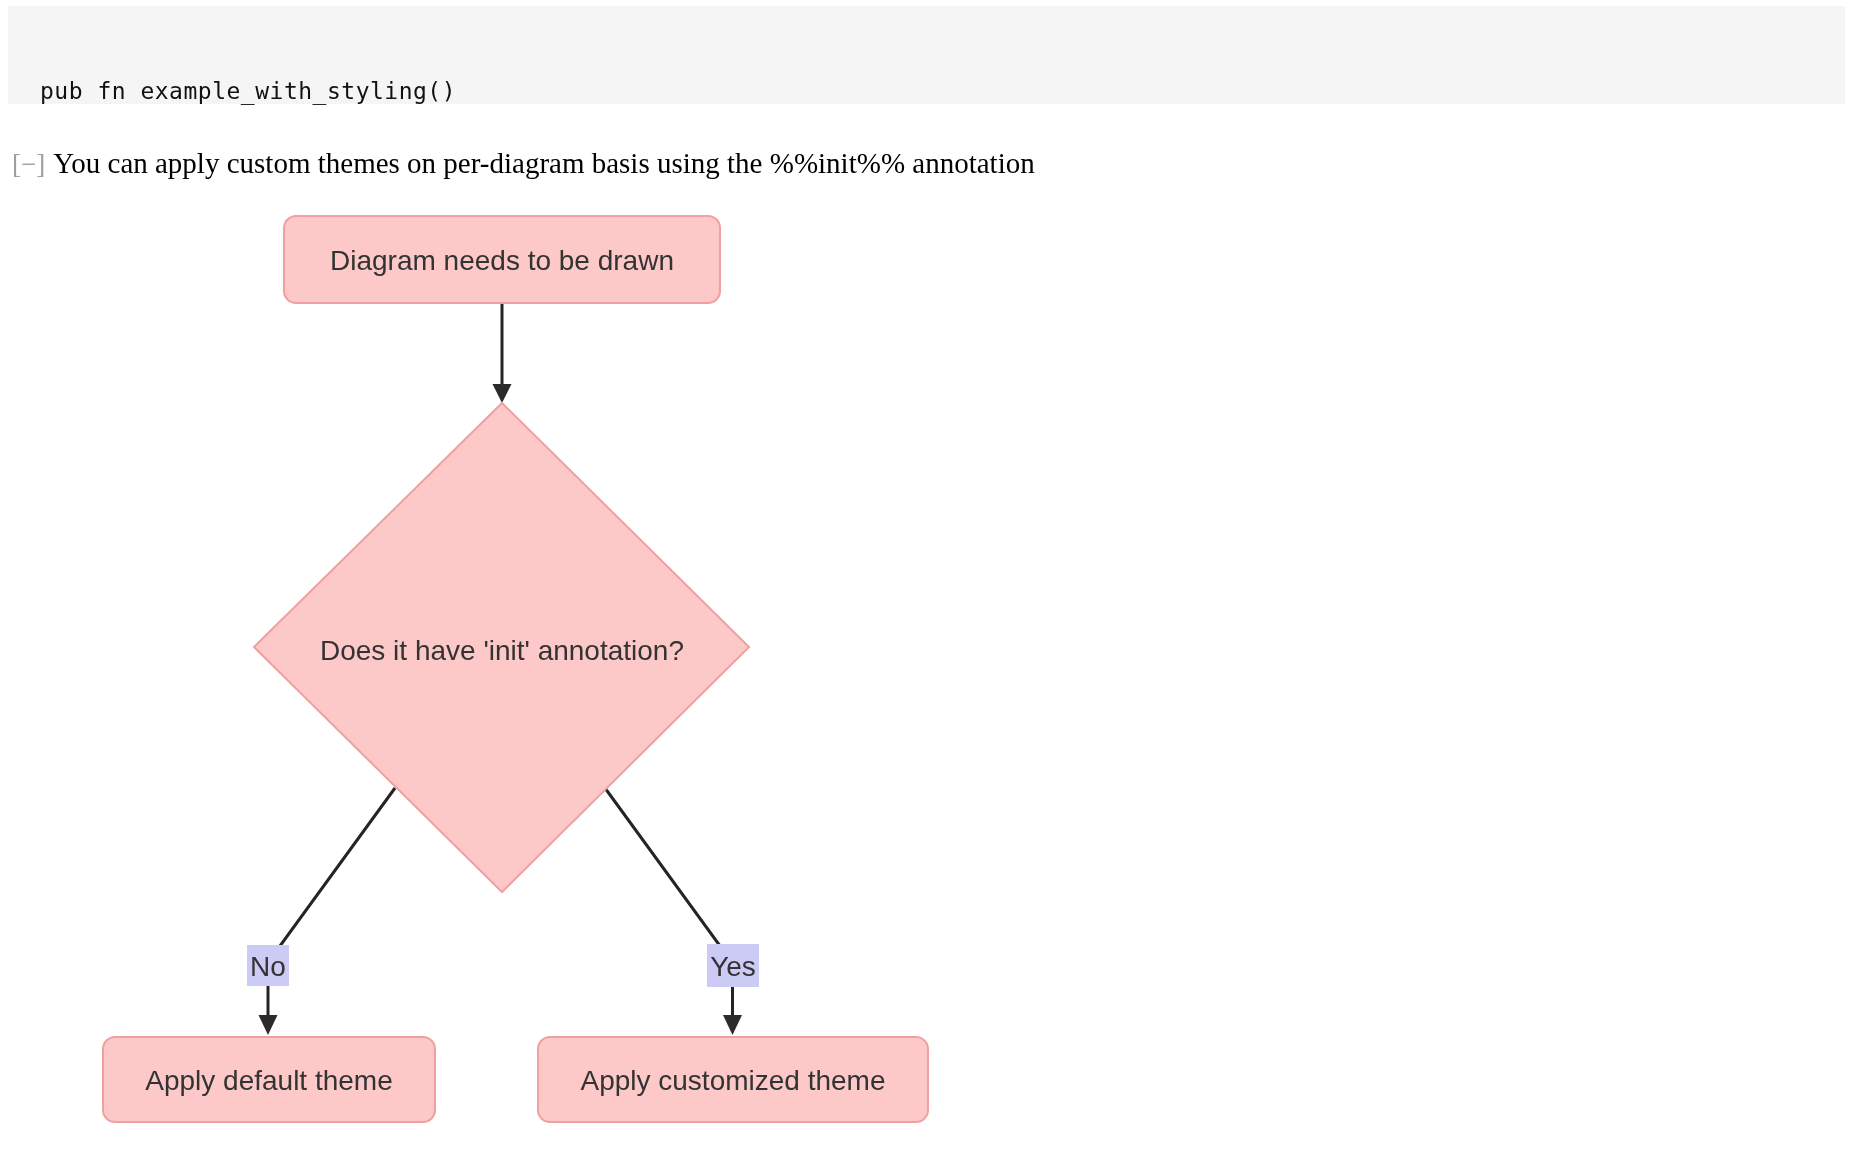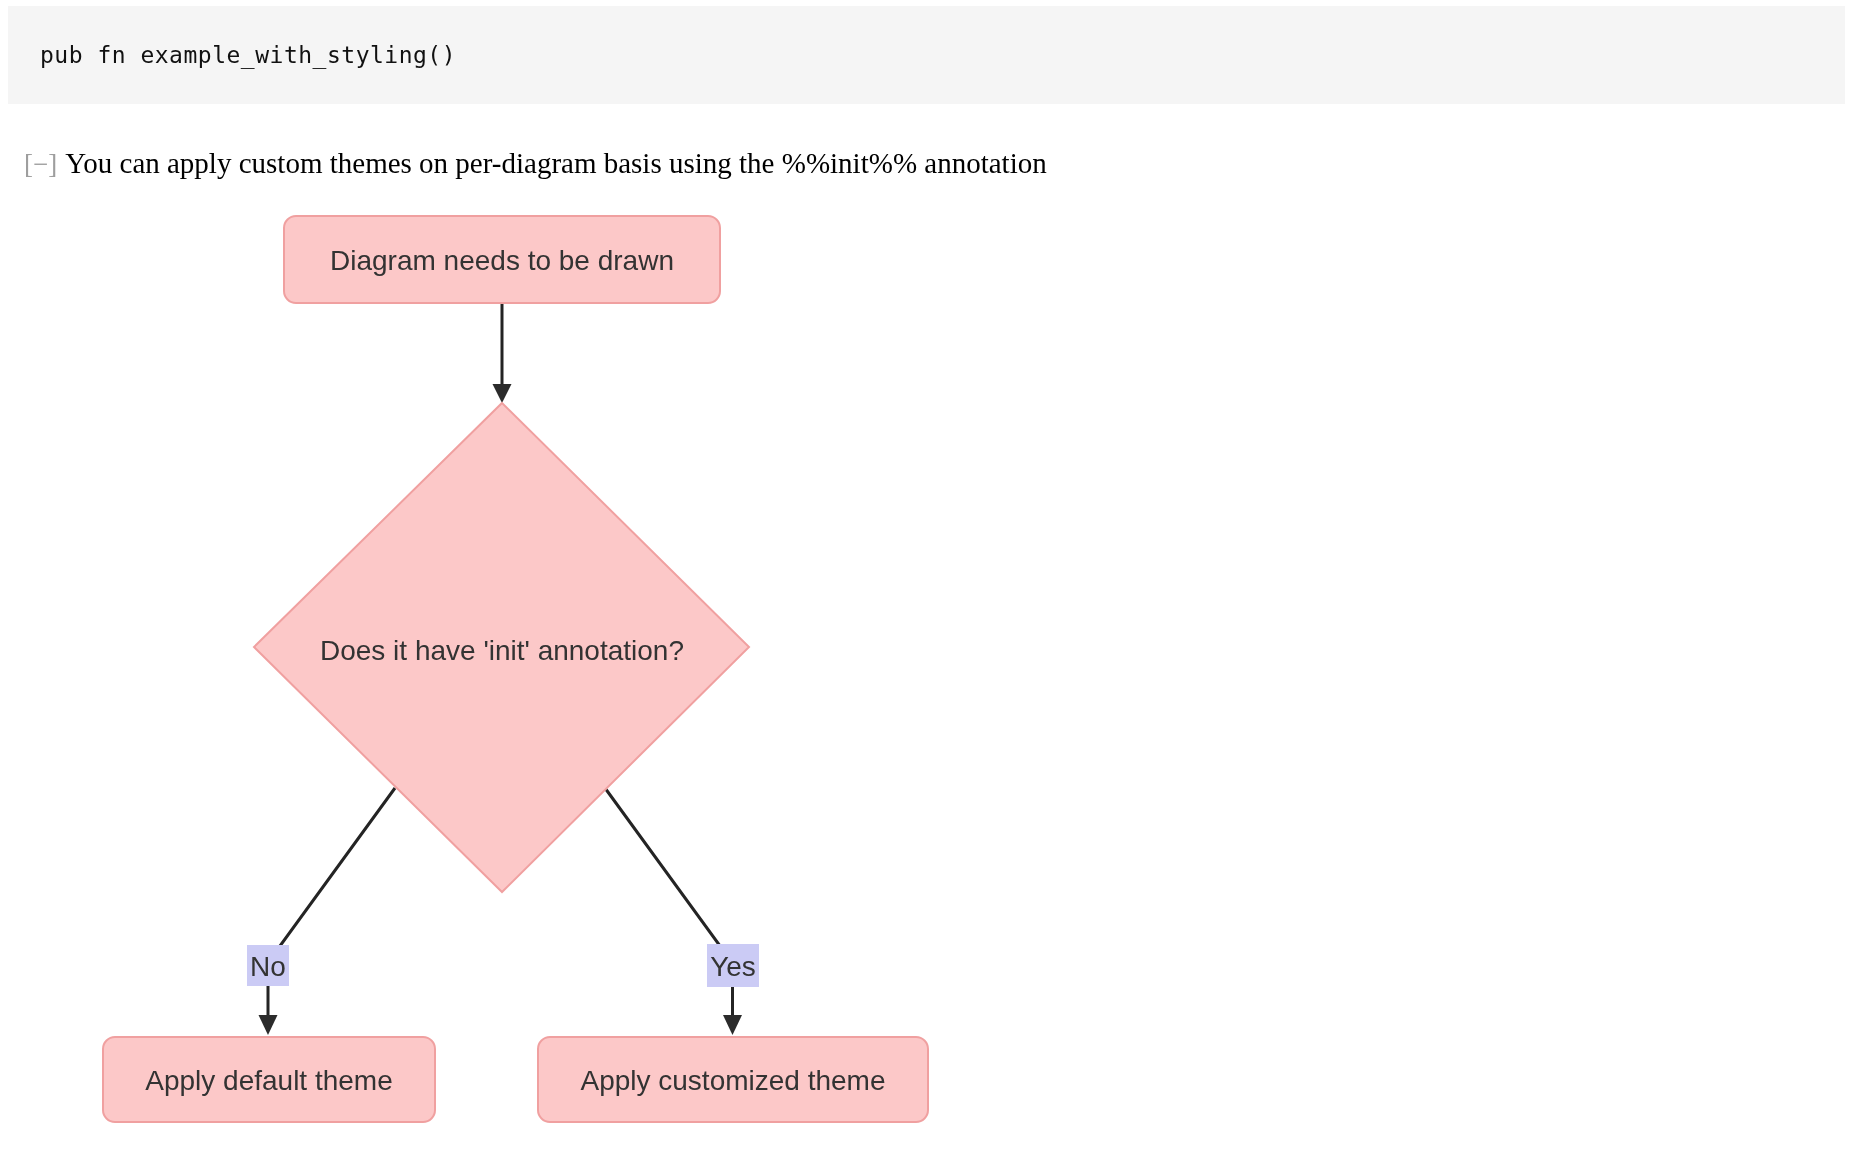--- a/index.html
+++ b/index.html
@@ -11,35 +11,35 @@
     position: relative;
   }
 
   
   .code-block {
     position: absolute;
     left: 8px; top: 6px;
     width: 1837px; height: 98px;
     background: #f5f5f5;
     display: flex;
-    align-items: center;
+    align-items: flex-end;
   }
   .code-block code {
     font-family: "DejaVu Sans Mono", "Liberation Mono", monospace;
     font-size: 23px;
     color: #111111;
     padding-left: 32px;
     letter-spacing: 0.5px;
     white-space: pre;
   }
 
   
   .doc-line {
     position: absolute;
-    left: 24px; top: 144px;
+    left: 12px; top: 144px;
     width: 1800px;
     font-family: "Liberation Serif", "DejaVu Serif", serif;
     font-size: 29px;
     color: #000000;
     line-height: 38px;
     white-space: nowrap;
   }
   .doc-line .toggle {
     color: #9e9e9e;
     font-size: 27px;

